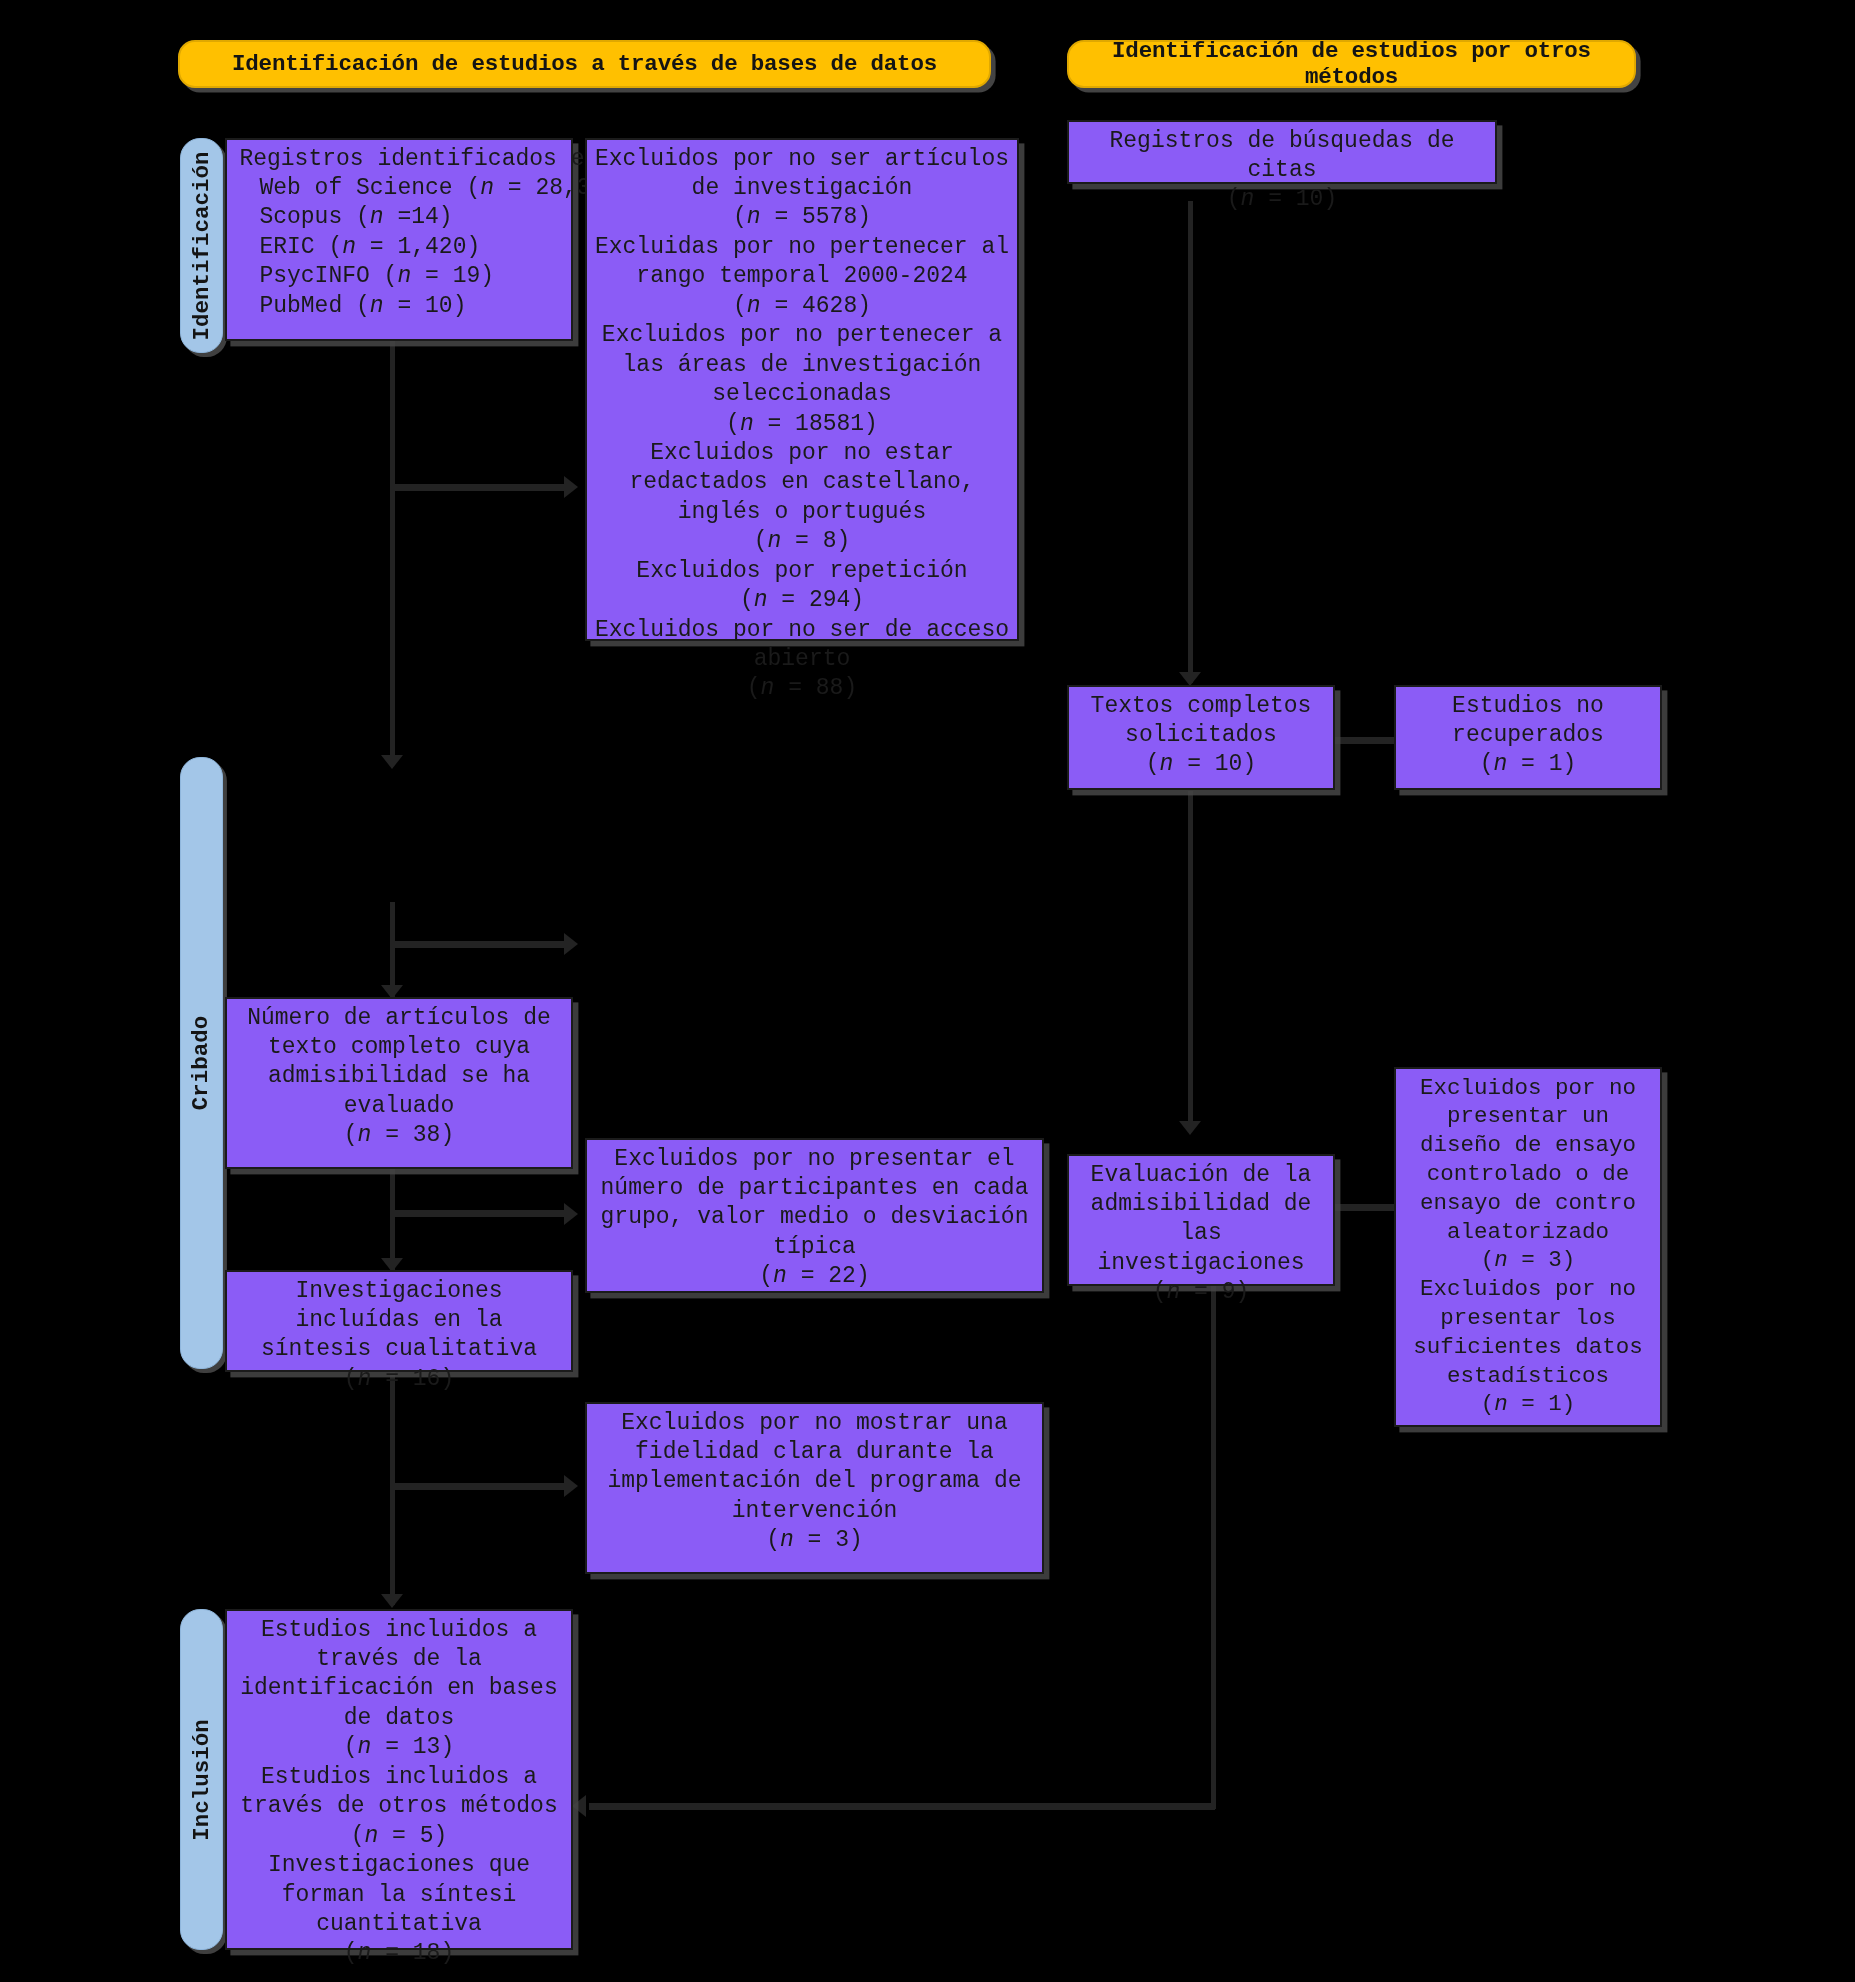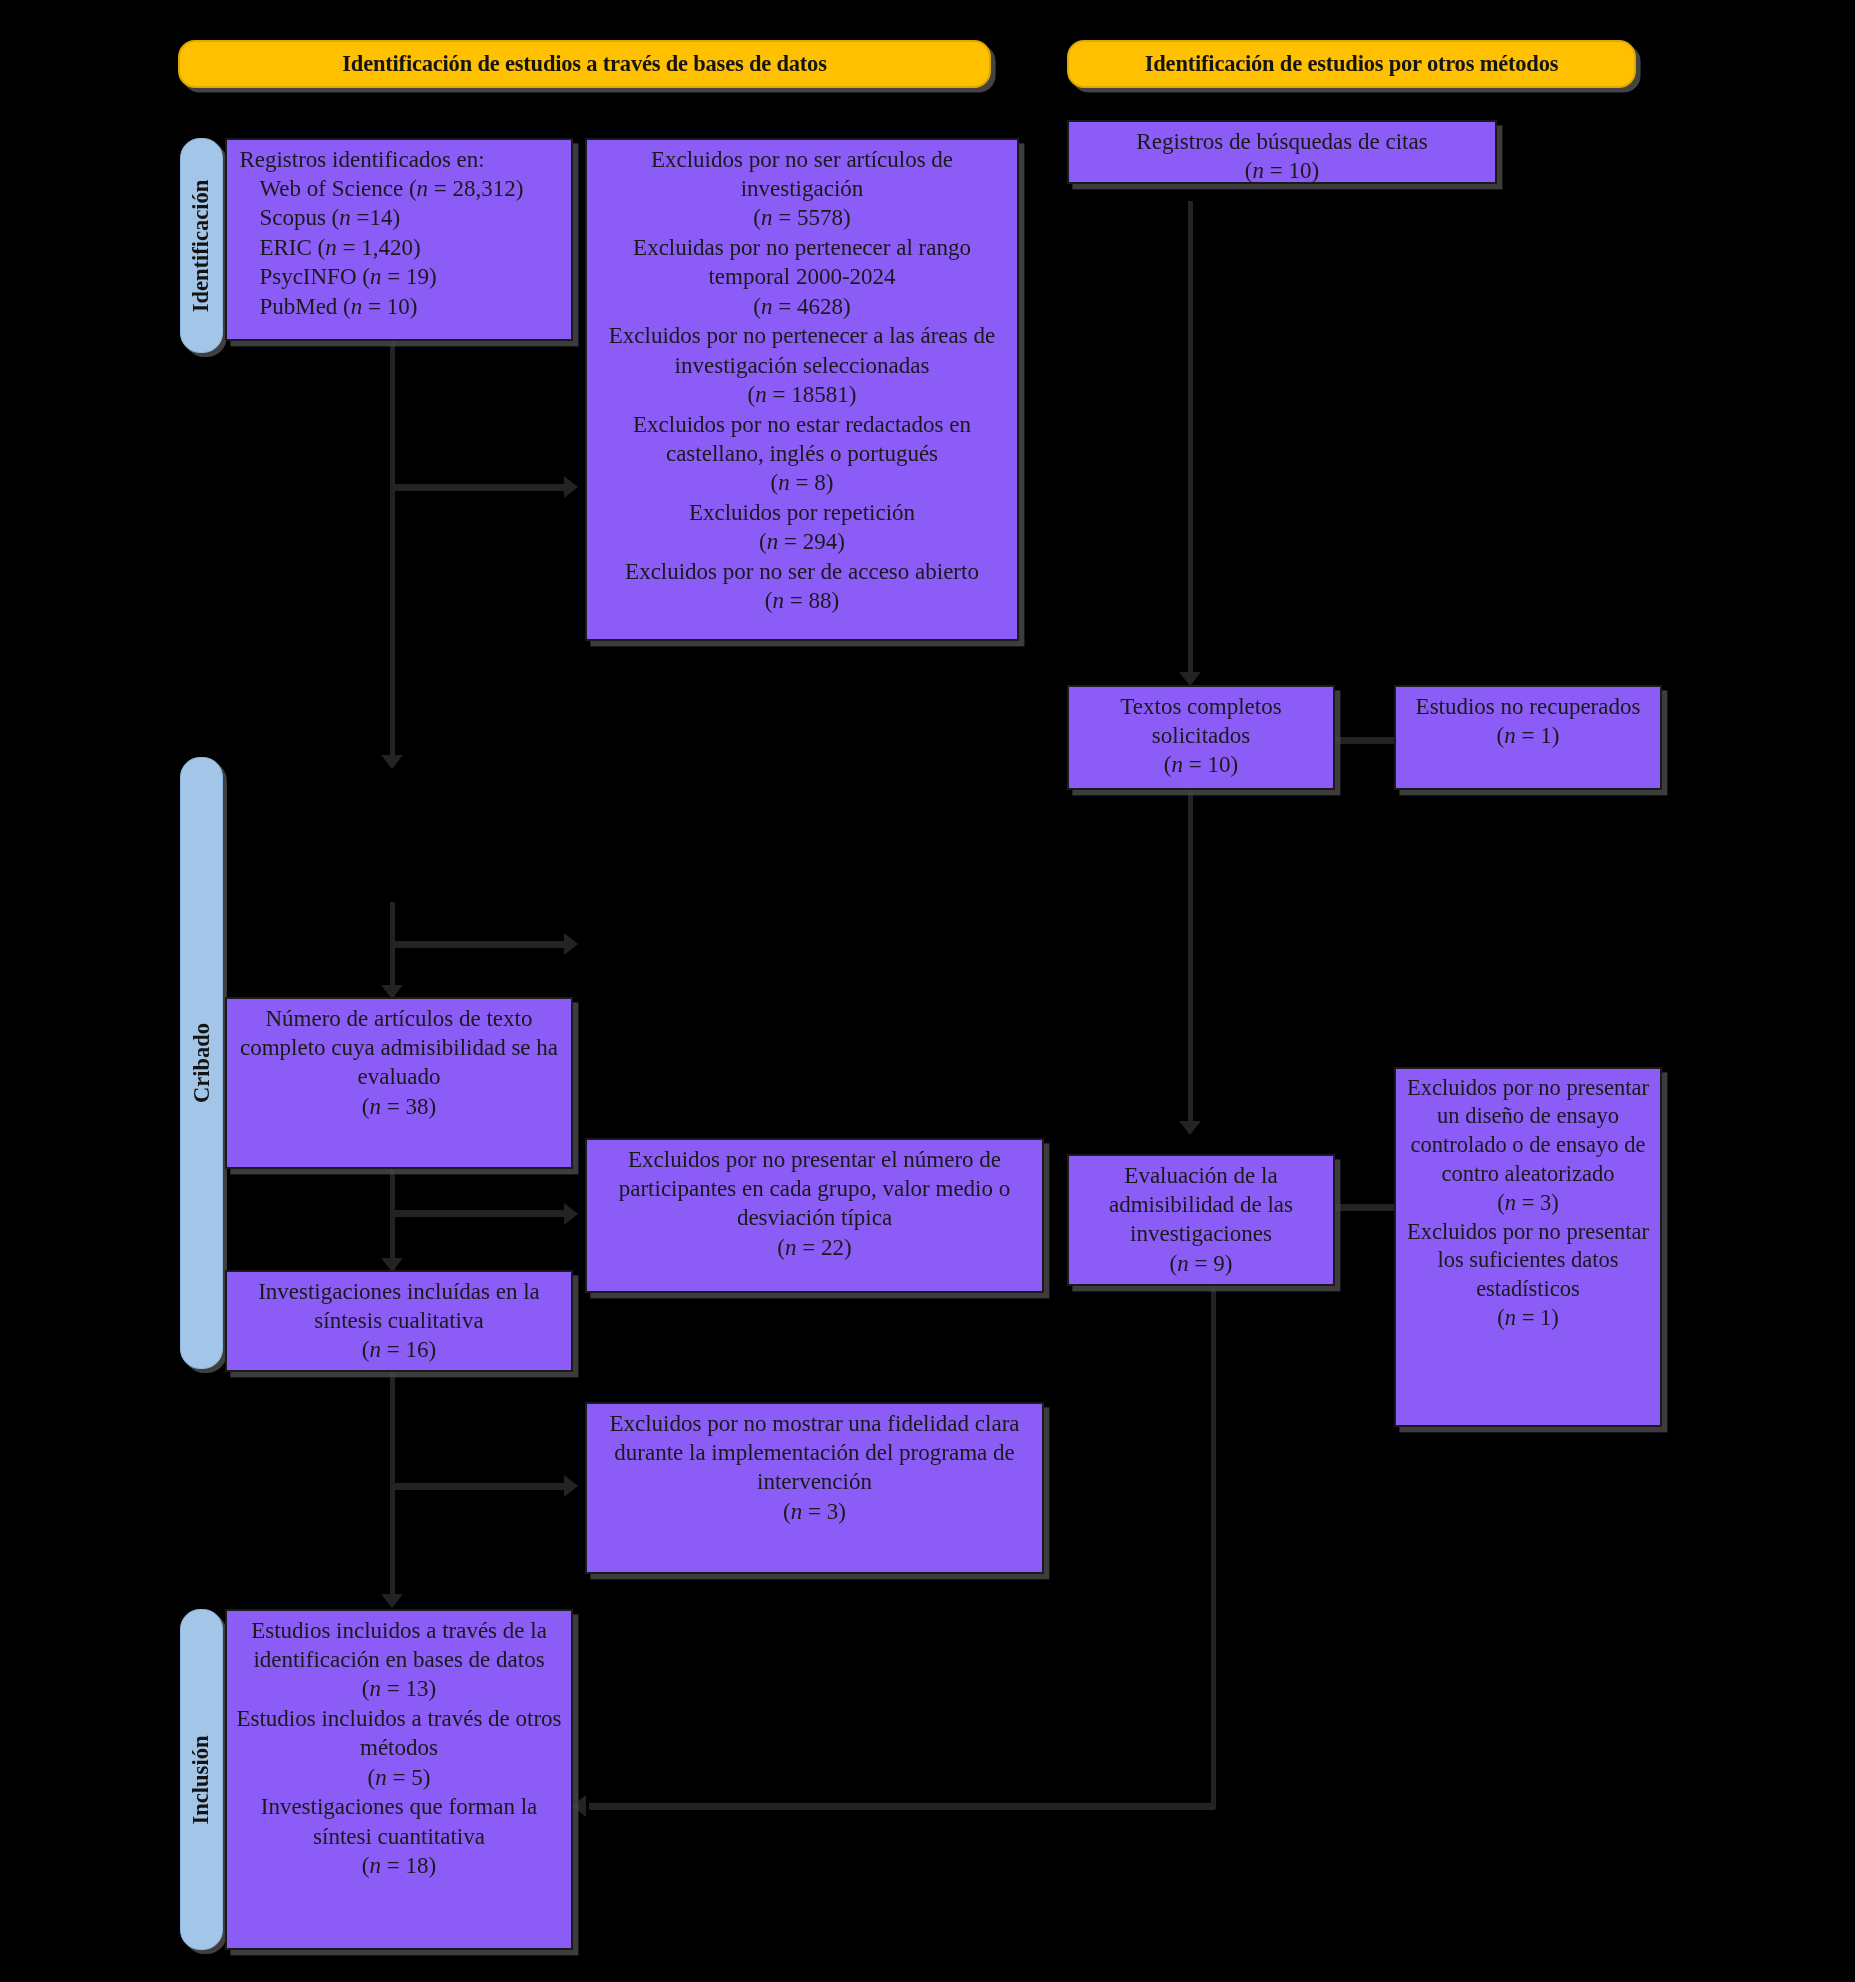--- a/index.html
+++ b/index.html
@@ -5,21 +5,21 @@
   html, body {
     margin: 0;
     padding: 0;
     background: #000000;
   }
   #canvas {
     position: relative;
     width: 1856px;
     height: 1983px;
     background: #000000;
-    font-family: Liberation Serif, serif;
+    font-family: Liberation Mono, monospace;
     overflow: hidden;
   }
 
   
   .banner {
     position: absolute;
     background: #FFC000;
     border: 2.3px solid #E0A800;
     border-radius: 17px;
     box-shadow: 4.6px 4.6px 0 rgba(90,90,90,0.75);

